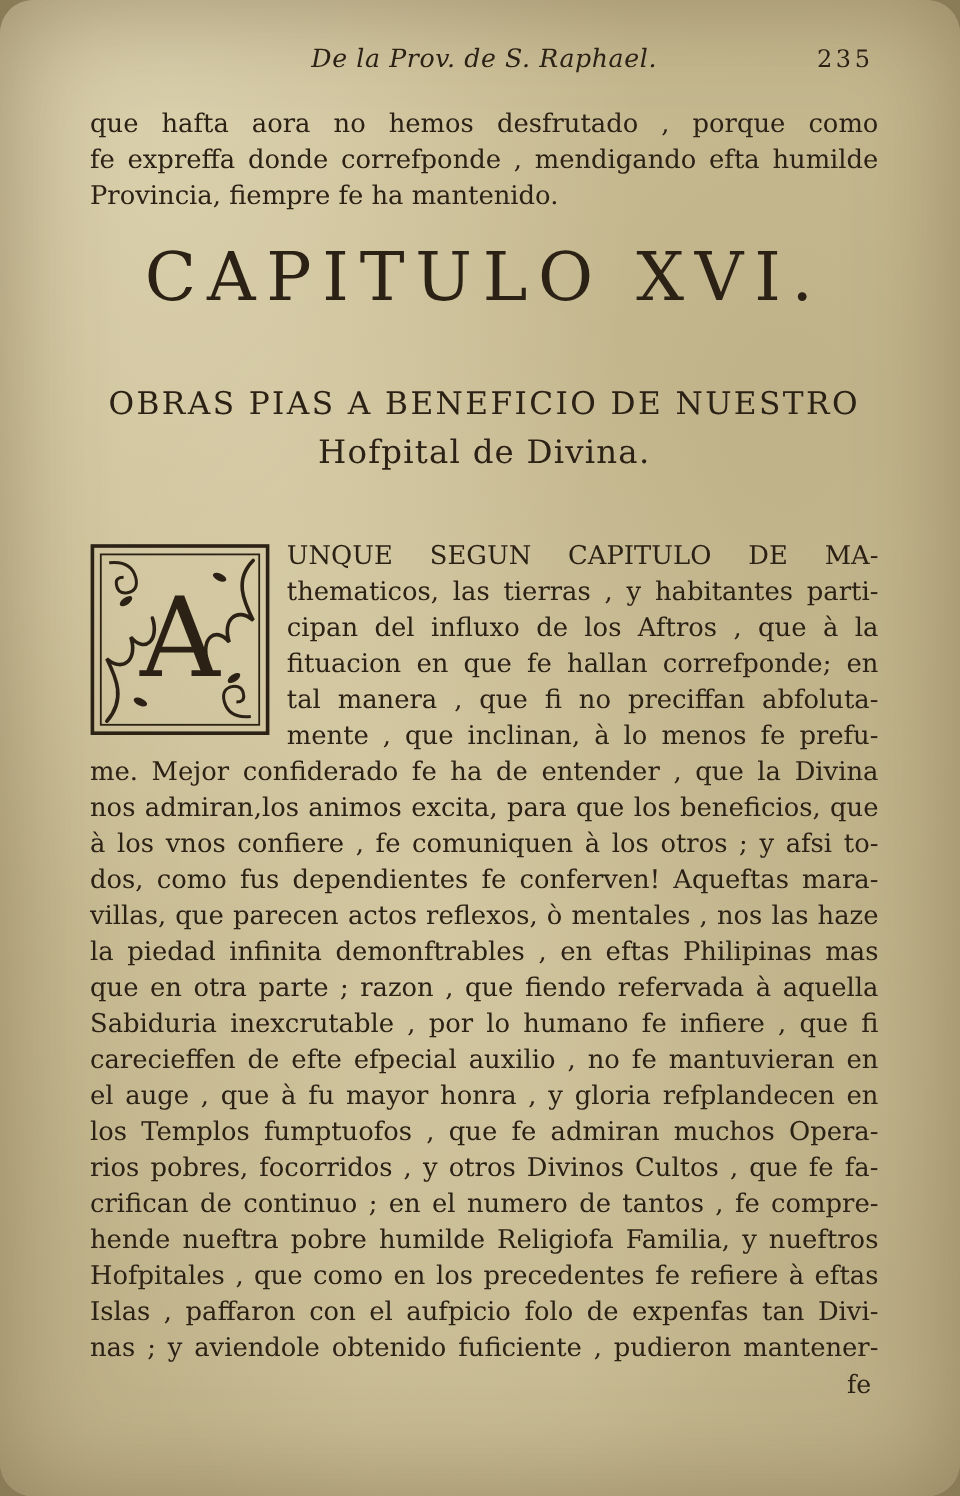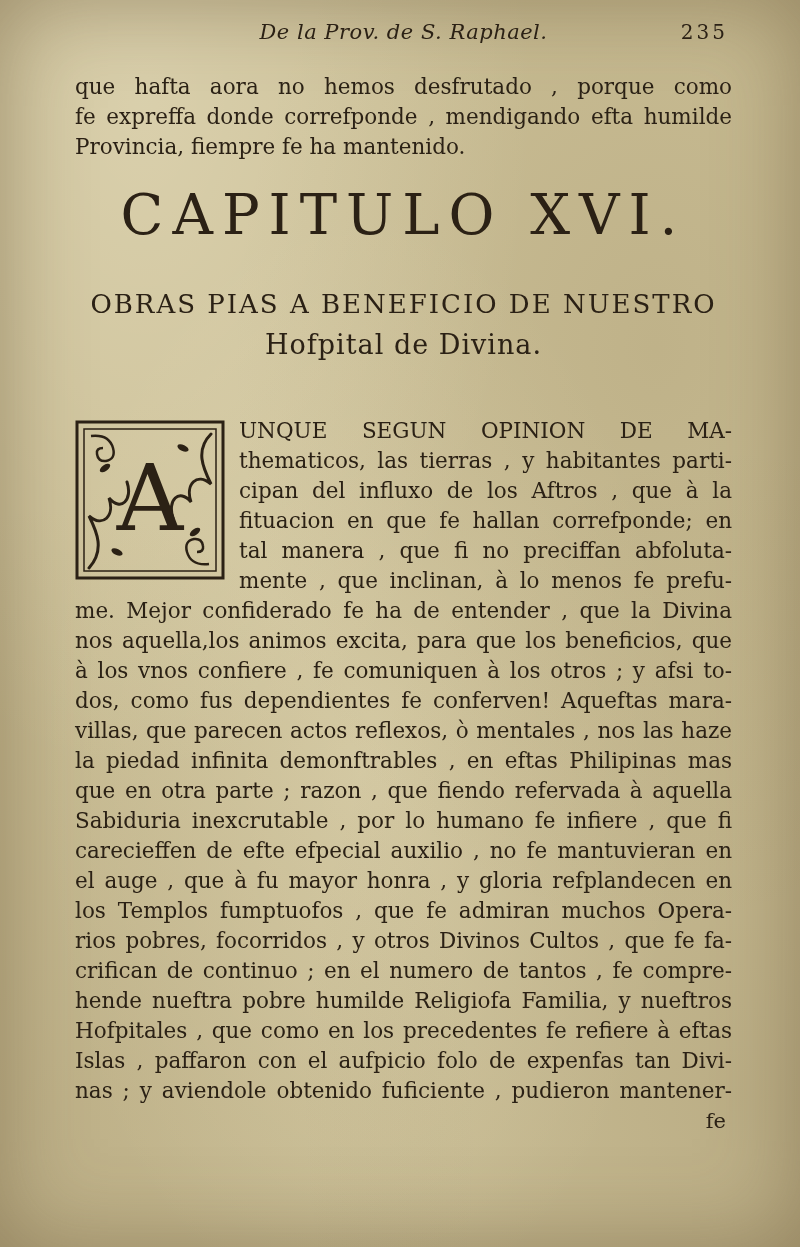--- a/index.html
+++ b/index.html
@@ -5,32 +5,33 @@
   :root{
     --paper:#cbbf96;
     --ink:#2b2115;
   }
   html,body{margin:0;padding:0;background:#8a7c57;}
   .page{
     position:relative;
     width:800px;height:1247px;
     margin:0 auto;
     box-sizing:border-box;
-    padding:20px 68px 0 75px;
+    padding:37px 68px 0 75px;
     background-color:var(--paper);
     background-image:
       radial-gradient(ellipse at 18% 8%, rgba(255,250,228,0.28), transparent 42%),
       radial-gradient(ellipse at 82% 28%, rgba(118,98,58,0.14), transparent 46%),
       radial-gradient(ellipse at 45% 62%, rgba(255,248,224,0.18), transparent 52%),
       radial-gradient(ellipse at 92% 88%, rgba(108,88,52,0.16), transparent 42%),
       radial-gradient(ellipse at 8% 92%, rgba(112,92,56,0.14), transparent 40%);
     box-shadow: inset 0 0 90px rgba(88,68,38,0.45);
     font-family:"DejaVu Serif","Liberation Serif",serif;
     color:var(--ink);
     overflow:hidden;
+    border-radius:28px;
   }
   .running-head{
     position:relative;
     text-align:center;
     font-style:italic;
     font-size:21px;
     letter-spacing:0.5px;
     height:30px;
   }
   .page-number{
@@ -50,21 +51,21 @@
   }
   .line.no-just{text-align:center;text-align-last:left;}
   .chapter-title{
     margin-top:20px;
     text-align:center;
     font-size:56px;
     letter-spacing:9px;
     white-space:nowrap;
   }
   .section-caps{
-    margin-top:42px;
+    margin-top:58px;
     text-align:center;
     font-size:26px;
     letter-spacing:2px;
     white-space:nowrap;
   }
   .section-sub{
     margin-top:10px;
     text-align:center;
     font-size:27px;
     letter-spacing:1px;
@@ -115,28 +116,28 @@
         <path d="M16 16 q18 -2 22 12 q3 11 -7 13 q-8 1 -9 -7 q-1 -6 6 -6" fill="none" stroke="var(--ink)" stroke-width="2.5"></path>
         <path d="M134 144 q-18 2 -22 -12 q-3 -11 7 -13 q8 -1 9 7 q1 6 -6 6" fill="none" stroke="var(--ink)" stroke-width="2.5"></path>
         <ellipse cx="30" cy="48" rx="6" ry="3" transform="rotate(-35 30 48)" fill="var(--ink)"></ellipse>
         <ellipse cx="120" cy="112" rx="6" ry="3" transform="rotate(-35 120 112)" fill="var(--ink)"></ellipse>
         <ellipse cx="42" cy="132" rx="6" ry="3" transform="rotate(25 42 132)" fill="var(--ink)"></ellipse>
         <ellipse cx="108" cy="28" rx="6" ry="3" transform="rotate(25 108 28)" fill="var(--ink)"></ellipse>
         <text x="75" y="110" font-size="92" text-anchor="middle" font-family="DejaVu Serif, Liberation Serif, serif" fill="var(--ink)">A</text>
       </svg>
     </div>
 
-    <div class="line">UNQUE SEGUN OPINION DE MA-</div>
+    <div class="line">UNQUE SEGUN CAPITULO DE MA-</div>
     <div class="line">thematicos, las tierras , y habitantes parti-</div>
     <div class="line">cipan del influxo de los Aftros , que à la</div>
     <div class="line">fituacion en que fe hallan correfponde; en</div>
     <div class="line">tal manera , que fi no preciffan abfoluta-</div>
     <div class="line">mente , que inclinan, à lo menos fe prefu-</div>
     <div class="line">me. Mejor confiderado fe ha de entender , que la Divina</div>
-    <div class="line">nos aquella,los animos excita, para que los beneficios, que</div>
+    <div class="line">nos admiran,los animos excita, para que los beneficios, que</div>
     <div class="line">à los vnos confiere , fe comuniquen à los otros ; y afsi to-</div>
     <div class="line">dos, como fus dependientes fe conferven! Aqueftas mara-</div>
     <div class="line">villas, que parecen actos reflexos, ò mentales , nos las haze</div>
     <div class="line">la piedad infinita demonftrables , en eftas Philipinas mas</div>
     <div class="line">que en otra parte ; razon , que fiendo refervada à aquella</div>
     <div class="line">Sabiduria inexcrutable , por lo humano fe infiere , que fi</div>
     <div class="line">carecieffen de efte efpecial auxilio , no fe mantuvieran en</div>
     <div class="line">el auge , que à fu mayor honra , y gloria refplandecen en</div>
     <div class="line">los Templos fumptuofos , que fe admiran muchos Opera-</div>
     <div class="line">rios pobres, focorridos , y otros Divinos Cultos , que fe fa-</div>

